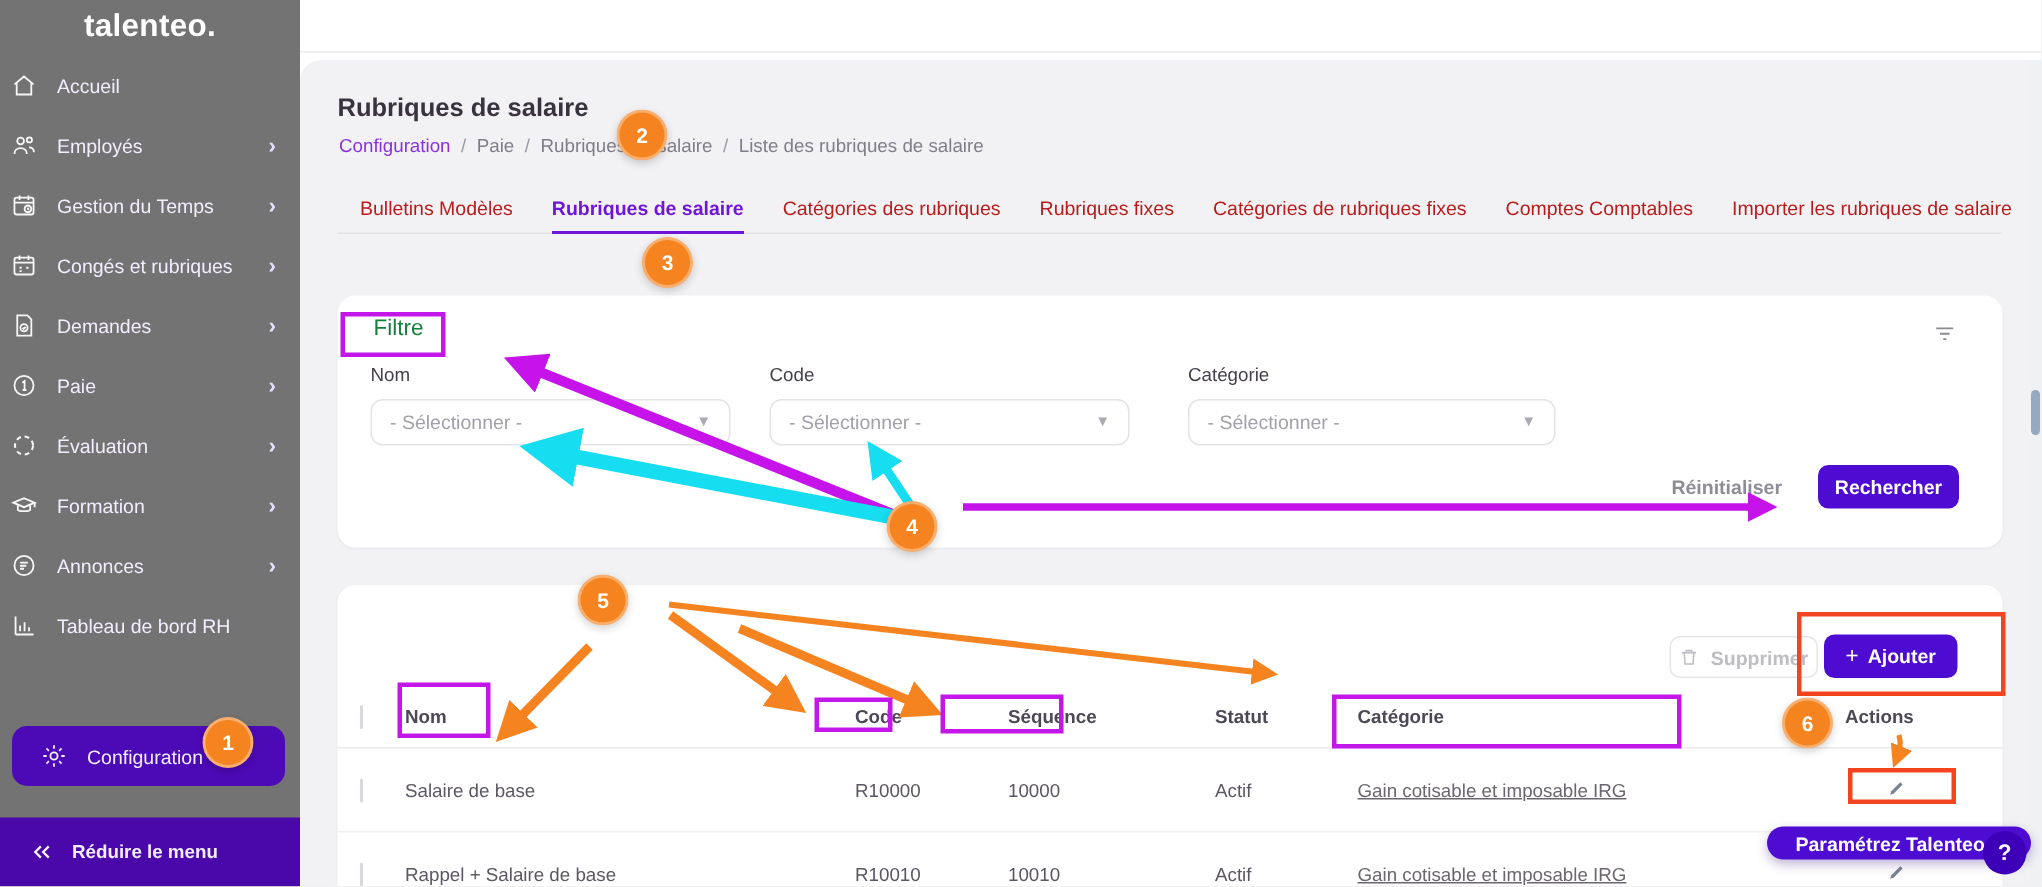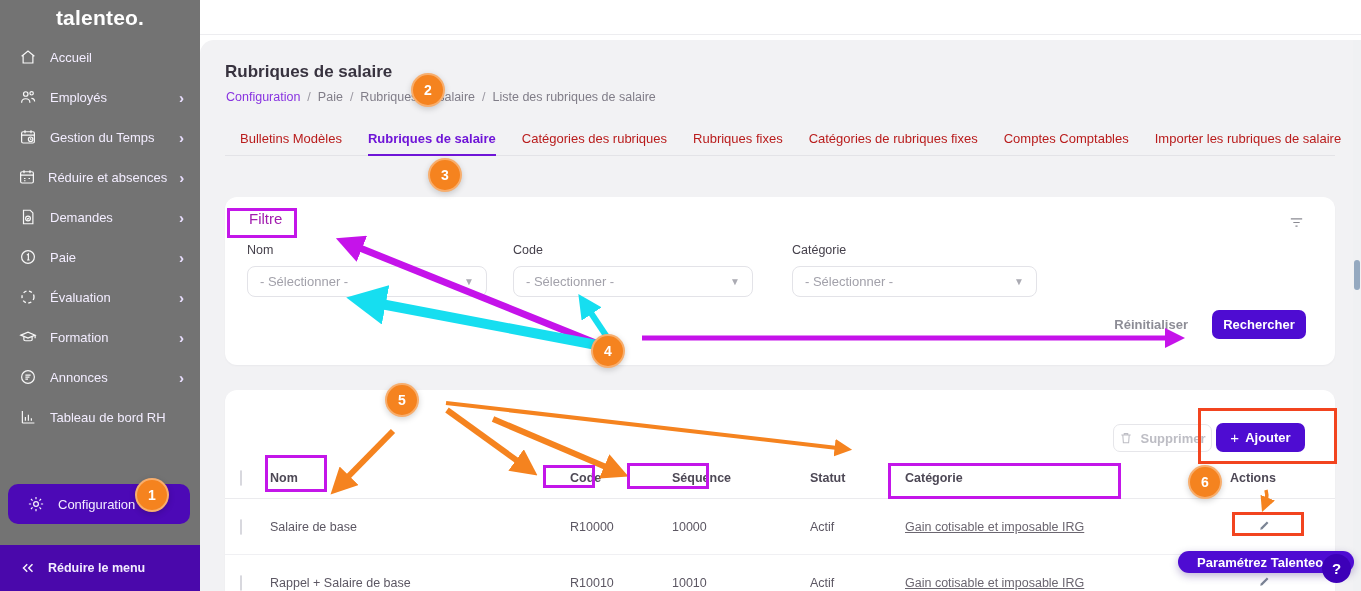--- a/index.html
+++ b/index.html
@@ -3,21 +3,21 @@
 <meta charset="utf-8">
 <style>
   html,body{margin:0;padding:0;background:#e8e8ea;}
   .app{position:relative;width:1361px;height:591px;background:#fff;overflow:hidden;
        font-family:"Liberation Sans","DejaVu Sans",sans-serif;-webkit-font-smoothing:antialiased;}
 
   
   .sidebar{position:absolute;left:0;top:0;width:200px;height:591px;background:#737373;color:#fff;z-index:5;}
   .logo{position:absolute;top:6px;left:0;width:100%;text-align:center;font-size:21px;font-weight:bold;letter-spacing:.2px;}
   .nav{position:absolute;top:37px;left:0;right:0;}
-  .nav-item{height:40px;display:flex;align-items:center;padding:0 16px 0 18px;gap:12px;cursor:pointer;}
+  .nav-item{height:40px;display:flex;align-items:center;padding:0 16px 0 6px;gap:12px;cursor:pointer;}
   .nav-ic{width:20px;height:18px;display:flex;align-items:center;justify-content:center;color:rgba(255,255,255,.95);}
   .nav-ic svg{width:18px;height:18px;}
   .nav-lb{font-size:13px;color:#F3EDFF;white-space:nowrap;}
   .nav-ch{margin-left:auto;font-size:15px;line-height:1;color:#EADFFF;font-weight:bold;}
   .config-item{position:absolute;left:8px;right:10px;top:484px;height:40px;background:#4C09B6;border-radius:10px;
        display:flex;align-items:center;gap:12px;padding:0 18px;}
   .collapse-bar{position:absolute;left:0;bottom:0;width:100%;height:46px;background:#4A08AB;display:flex;align-items:center;gap:10px;padding-left:18px;box-sizing:border-box;}
   .collapse-bar .nav-lb{font-size:12.5px;font-weight:bold;}
 
   
@@ -41,21 +41,21 @@
   .breadcrumb .bc-sep{margin:0 7px;color:#9B98A2;}
   .bc-item{color:#807D88;cursor:pointer;}
   .bc-item.first{color:#8833E0;}
   .tabs{position:absolute;left:25px;top:84px;width:1110px;height:32px;border-bottom:1px solid #e3e3e7;display:flex;gap:26px;padding-left:15px;box-sizing:border-box;}
   .tab{font-size:13px;color:#b91c1c;line-height:30px;cursor:pointer;white-space:nowrap;}
   .tab.active{color:#6F15D7;font-weight:bold;border-bottom:2px solid #6F15D7;margin-bottom:-1px;}
 
   
   .card{position:absolute;background:#fff;border-radius:12px;box-shadow:0 1px 2px rgba(30,20,60,.04);}
   .filter-card{left:25px;top:157px;width:1110px;height:168px;}
-  .filter-title{position:absolute;left:24px;top:13px;font-size:15px;color:#a21caf;}
+  .filter-title{position:absolute;left:24px;top:13px;font-size:15px;color:#15803d;}
   .funnel{position:absolute;right:30px;top:17px;color:#8A8A92;}
   .f-field{position:absolute;top:46px;}
   .f-label{font-size:12.5px;color:#45404B;margin-bottom:9px;}
   .f-select{height:31px;border:1px solid #E3E3E8;border-radius:8px;background:#fff;display:flex;align-items:center;
        padding:0 12px;font-size:13px;color:#A2A1AA;cursor:pointer;box-sizing:border-box;}
   .f-select .sel-ch{margin-left:auto;color:#ABABB3;font-size:10px;}
   .reset-link{position:absolute;right:147px;top:120px;font-size:13px;font-weight:bold;color:#8D8D96;cursor:pointer;}
   .btn{display:flex;align-items:center;justify-content:center;border-radius:7px;font-size:13px;font-weight:bold;cursor:pointer;box-sizing:border-box;}
   .btn-primary{background:#4E0CD2;color:#fff;}
   .search-btn{position:absolute;right:29px;top:113px;width:94px;height:29px;}
@@ -139,21 +139,21 @@
           <span class="nav-lb">Gestion du Temps</span>
           <span class="nav-ch">›</span>
         </div>
         <div class="nav-item">
           <span class="nav-ic">
             <svg viewBox="0 0 24 24" fill="none" stroke="currentColor" stroke-width="1.6">
               <rect x="3.5" y="5" width="17" height="15" rx="2"></rect>
               <path d="M8 3v4M16 3v4M3.5 9.5h17M8 14h2M14 14h2M8 17h2"></path>
             </svg>
           </span>
-          <span class="nav-lb">Réduire et absences</span>
+          <span class="nav-lb">Congés et rubriques</span>
           <span class="nav-ch">›</span>
         </div>
         <div class="nav-item">
           <span class="nav-ic">
             <svg viewBox="0 0 24 24" fill="none" stroke="currentColor" stroke-width="1.6">
               <path d="M6 3h9l3.5 3.5V21H6z"></path>
               <circle cx="12" cy="14" r="3.2"></circle>
               <path d="M10.8 14l1 1 1.6-1.8"></path>
             </svg>
           </span>

